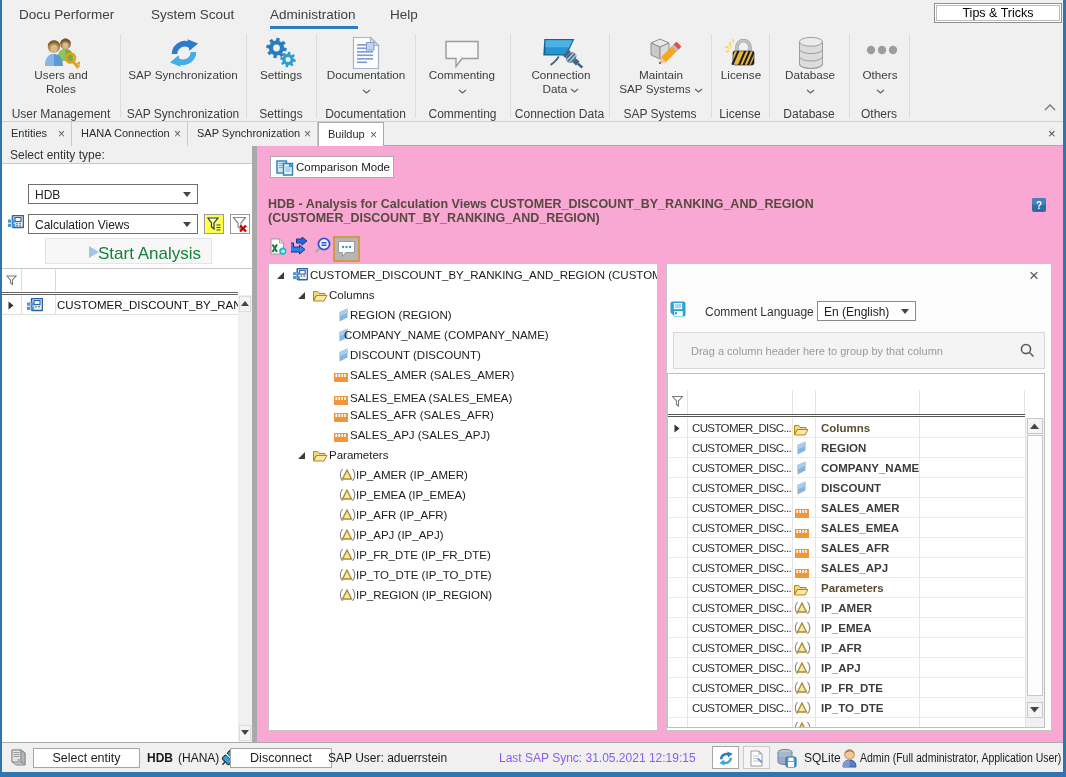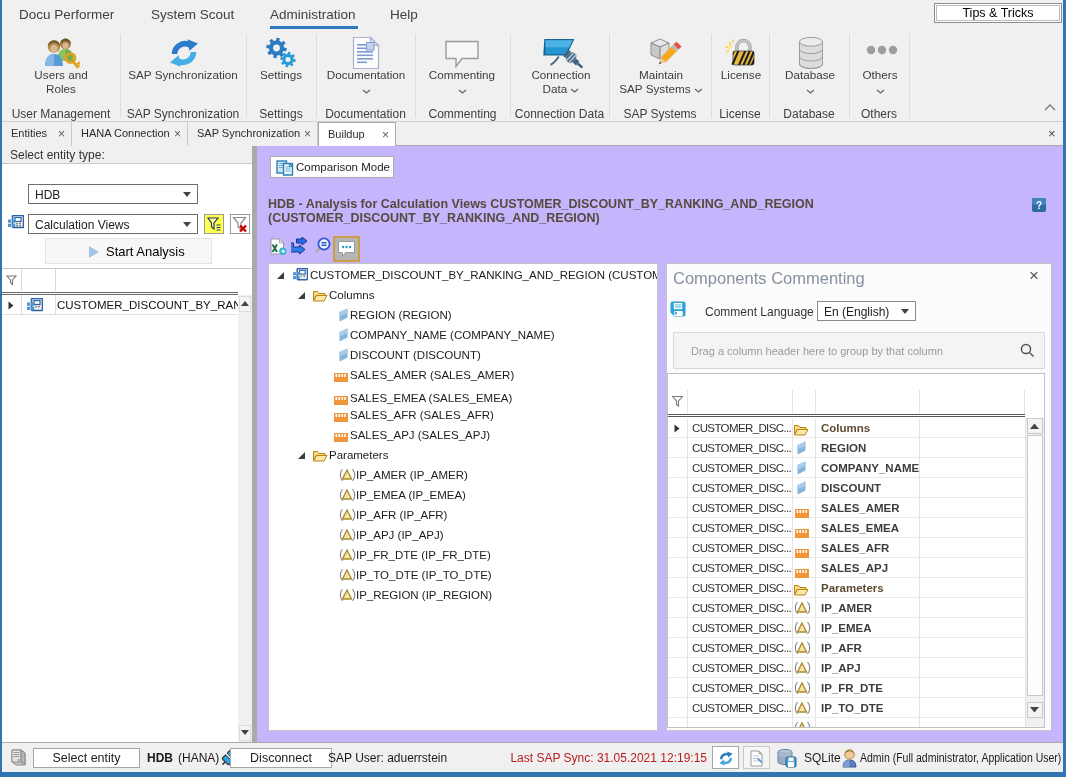--- a/index.html
+++ b/index.html
@@ -28,21 +28,21 @@
 #tab-active { background:#fff; border:1px solid #a9a9a9; border-bottom:none; z-index:3; }
 #tabbar-line { position:absolute; left:0; top:23px; width:1061px; height:1px; background:#ababab; }
 
 #leftpanel { left:2px; top:146px; width:250px; height:596px; background:#fff; }
 #lp-header { position:absolute; left:0; top:0; width:250px; height:18px; background:#f0f0f0; border-bottom:1px solid #c8c8c8; font-size:12px; color:#333; }
 .combo { position:absolute; background:#fff; border:1px solid #6e6e6e; font-size:12px; color:#222; }
 .combo .ar { position:absolute; right:6px; top:50%; margin-top:-2px; width:0; height:0; border-left:4.5px solid transparent; border-right:4.5px solid transparent; border-top:5px solid #444; }
 
 #splitter { left:252px; top:146px; width:5px; height:596px; background:#a9a9a9; }
 
-#main { left:257px; top:146px; width:806px; height:596px; background:#c4b5fd; }
+#main { left:257px; top:146px; width:806px; height:596px; background:#f9a8d4; }
 
 #statusbar { left:2px; top:742px; width:1061px; height:30px; background:#f0f0f0; border-top:1px solid #ababab; font-size:12px; color:#222; }
 .sbtn { position:absolute; background:#fff; border:1px solid #a6a6a6; font-size:12.5px; color:#222; text-align:center; }
 .cell-tx { white-space:nowrap; overflow:hidden; }
 
 .trow { position:absolute; left:0; width:388px; height:20px; }
 .texp { position:absolute; top:7px; }
 .tico { position:absolute; top:3px; }
 .ttx { position:absolute; top:4px; font-size:11.5px; color:#1c1c1c; white-space:nowrap; }
 .pico { width:14px; height:13px; }
@@ -237,21 +237,21 @@
       <span class="cl" style="right:6px;">×</span>
     </div>
   <div class="tab" style="left:70px; width:116px;">
       <span class="tx">HANA Connection</span>
       <span class="cl" style="right:6px;">×</span>
     </div>
   <div class="tab" style="left:186px; width:130px;">
       <span class="tx">SAP Synchronization</span>
       <span class="cl" style="right:6px;">×</span>
     </div>
-  <div class="tab" id="tab-active" style="left:316px; width:78px;">
+  <div class="tab" id="tab-active" style="left:316px; width:66px;">
       <span class="tx">Buildup</span>
       <span class="cl" style="right:6px;">×</span>
     </div>
   <div style="position:absolute; left:1046px; top:4px; font-size:13px; color:#444;">×</div>
 </div>
 <div class="abs" id="leftpanel">
   <div id="lp-header">
       <span style="position:absolute; left:8px; top:2px;">Select entity type:</span>
     </div>
   <div class="combo" style="left:26px; top:38px; width:170px; height:20px;">
@@ -285,21 +285,21 @@
   <div class="abs" style="left:228px; top:68px; width:20px; height:20px; background:#fff; border:1px solid #9a9a9a;">
     <svg width="18" height="18" viewBox="0 0 18 18">
       <path d="M2.5 2.5 h12 l-4.5 5.5 v6.5 l-3 -2.5 v-4 z" fill="#fff" stroke="#8a8a8a" stroke-width="1.2"></path>
       <path d="M9 10.5 l6 6 M15 10.5 l-6 6" stroke="#cc0000" stroke-width="2.4"></path>
     </svg>
   </div>
   <div class="abs" style="left:43px; top:92px; width:167px; height:26px; background:#f7f7f7; border:1px solid #dfe5ea;">
     <svg width="14" height="14" viewBox="0 0 14 14" style="position:absolute; left:41px; top:6px;">
         <path d="M2 1 l10 6 -10 6 z" fill="#a3c5e8"></path>
       </svg>
-    <span style="position:absolute; left:60px; top:5px; font-size:13px; color:#000000;">Start Analysis</span>
+    <span style="position:absolute; left:52px; top:5px; font-size:17px; color:#15803d;">Start Analysis</span>
   </div>
 
   <div class="abs" style="left:0px; top:122px; width:250px; height:474px; border-top:1px solid #c8c8c8;">
     <div class="abs" style="left:19px; top:0px; width:1px; height:22px; background:#d9d9d9;"></div>
     <div class="abs" style="left:53px; top:0px; width:1px; height:22px; background:#d9d9d9;"></div>
     <svg width="11" height="11" viewBox="0 0 11 11" style="position:absolute; left:4px; top:6px;">
         <path d="M1 1 h9 l-3.5 4 v4.5 l-2 -1.8 v-2.7 z" fill="none" stroke="#7a7a7a" stroke-width="1.1"></path>
       </svg>
     <div class="abs" style="left:0px; top:23px; width:236px; height:1px; background:#666;"></div>
     <div class="abs" style="left:0px; top:25px; width:236px; height:1px; background:#666;"></div>
@@ -421,21 +421,21 @@
             <path d="M0.5 4 L8.5 0.5 v9 L0.5 13.5 z" fill="#85b4dd"></path>
             <path d="M0.5 4 L8.5 0.5 l0 4.5 -8 3.5 z" fill="#a8cce9"></path>
           </svg></span>
         <span class="ttx" style="left:81px;">REGION (REGION)</span>
       </div>
     <div class="trow" style="top:61px;">
         <span class="tico" style="left:70px;"><svg width="9" height="14" viewBox="0 0 9 14">
             <path d="M0.5 4 L8.5 0.5 v9 L0.5 13.5 z" fill="#85b4dd"></path>
             <path d="M0.5 4 L8.5 0.5 l0 4.5 -8 3.5 z" fill="#a8cce9"></path>
           </svg></span>
-        <span class="ttx" style="left:81px;">COMPANY_NAME (COMPANY_NAME)</span>
+        <span class="ttx" style="left:75px;">COMPANY_NAME (COMPANY_NAME)</span>
       </div>
     <div class="trow" style="top:81px;">
         <span class="tico" style="left:70px;"><svg width="9" height="14" viewBox="0 0 9 14">
             <path d="M0.5 4 L8.5 0.5 v9 L0.5 13.5 z" fill="#85b4dd"></path>
             <path d="M0.5 4 L8.5 0.5 l0 4.5 -8 3.5 z" fill="#a8cce9"></path>
           </svg></span>
         <span class="ttx" style="left:81px;">DISCOUNT (DISCOUNT)</span>
       </div>
     <div class="trow" style="top:101px;">
         <span class="tico" style="left:65px;"><svg width="14" height="9" viewBox="0 0 14 9">
@@ -539,21 +539,20 @@
         <span class="tico pico" style="left:71px;">
           <svg width="14" height="13" viewBox="0 0 14 13" style="position:absolute;left:0;top:0;">
             <path d="M7 2 L11.5 11 h-9 z" fill="#f5e7a5" stroke="#ab8b33" stroke-width="1.4"></path>
           </svg>
         </span>
         <span class="ttx" style="left:87px;">IP_REGION (IP_REGION)</span>
       </div>
   </div>
 
   <div class="abs" id="rightpanel" style="left:409px; top:117px; width:386px; height:468px; background:#fcfcfc; border:1px solid #c5c5c5;">
-    <div class="abs" style="left:6px; top:5px; font-size:16.5px; color:#87919e;">Components Commenting</div>
     <div class="abs" style="left:362px; top:2px; font-size:17px; color:#555;">×</div>
     <div class="abs" style="left:3px; top:37px;">
       <svg width="16" height="16" viewBox="0 0 16 16">
         <path d="M2.5 0.5 h11 a2 2 0 0 1 2 2 v11 a2 2 0 0 1 -2 2 h-9 l-4 -4 v-9 a2 2 0 0 1 2 -2 z" fill="#2da0d8"></path>
         <rect x="3.8" y="2" width="8.4" height="6.2" fill="#fff"></rect>
         <rect x="4.8" y="3" width="6.4" height="4.2" fill="#a8d8ee"></rect>
         <rect x="4.2" y="10" width="8.6" height="5" rx="0.8" fill="#fff"></rect>
         <rect x="5" y="10.8" width="1.8" height="2.6" fill="#2da0d8"></rect>
       </svg>
     </div>
@@ -846,21 +845,21 @@
         <path d="M9.5 0.5 v4" stroke="#3a3a3a" stroke-width="1.6"></path>
         <rect x="4.8" y="4" width="9.4" height="5.6" rx="1.5" fill="#2aa3e0" stroke="#2b2b2b" stroke-width="1.1"></rect>
         <rect x="4.8" y="11" width="9.4" height="5.6" rx="1.5" fill="#2aa3e0" stroke="#2b2b2b" stroke-width="1.1"></rect>
         <path d="M4.8 10.3 h9.4" stroke="#fff" stroke-width="1.2"></path>
         <path d="M9.5 16.5 v4" stroke="#3a3a3a" stroke-width="1.6"></path>
       </g>
     </svg>
   </div>
   <div class="sbtn" style="left:228px; top:5px; width:102px; height:20px; line-height:18px;">Disconnect</div>
   <span class="abs" style="left:326px; top:8px; color:#1a1a1a;">SAP User: aduerrstein</span>
-  <span class="abs" style="left:497px; top:8px; color:#b91c1c; width:208px; text-align:right;" id="lastsync">Last SAP Sync: 31.05.2021 12:19:15</span>
+  <span class="abs" style="left:497px; top:8px; color:#8b5cf6; width:208px; text-align:left;" id="lastsync">Last SAP Sync: 31.05.2021 12:19:15</span>
   <div class="sbtn" style="left:710px; top:3px; width:27px; height:23px;">
     <svg width="18" height="17" viewBox="0 0 18 17" style="position:absolute;left:4px;top:3px;">
       <path d="M4.2 9.2 a5 5 0 0 1 8.2 -3.9" fill="none" stroke="#2a7ec0" stroke-width="2.4"></path>
       <path d="M10.2 1.6 l5.4 2.1 -4.4 3.8 z" fill="#2a7ec0"></path>
       <path d="M13.8 7.8 a5 5 0 0 1 -8.2 3.9" fill="none" stroke="#41a8dd" stroke-width="2.4"></path>
       <path d="M7.8 15.4 l-5.4 -2.1 4.4 -3.8 z" fill="#41a8dd"></path>
     </svg>
   </div>
   <div class="sbtn" style="left:741px; top:3px; width:27px; height:23px; background:#f5f5f5; border-color:#c9c9c9;">
     <svg width="14" height="17" viewBox="0 0 14 17" style="position:absolute;left:6px;top:3px;">

